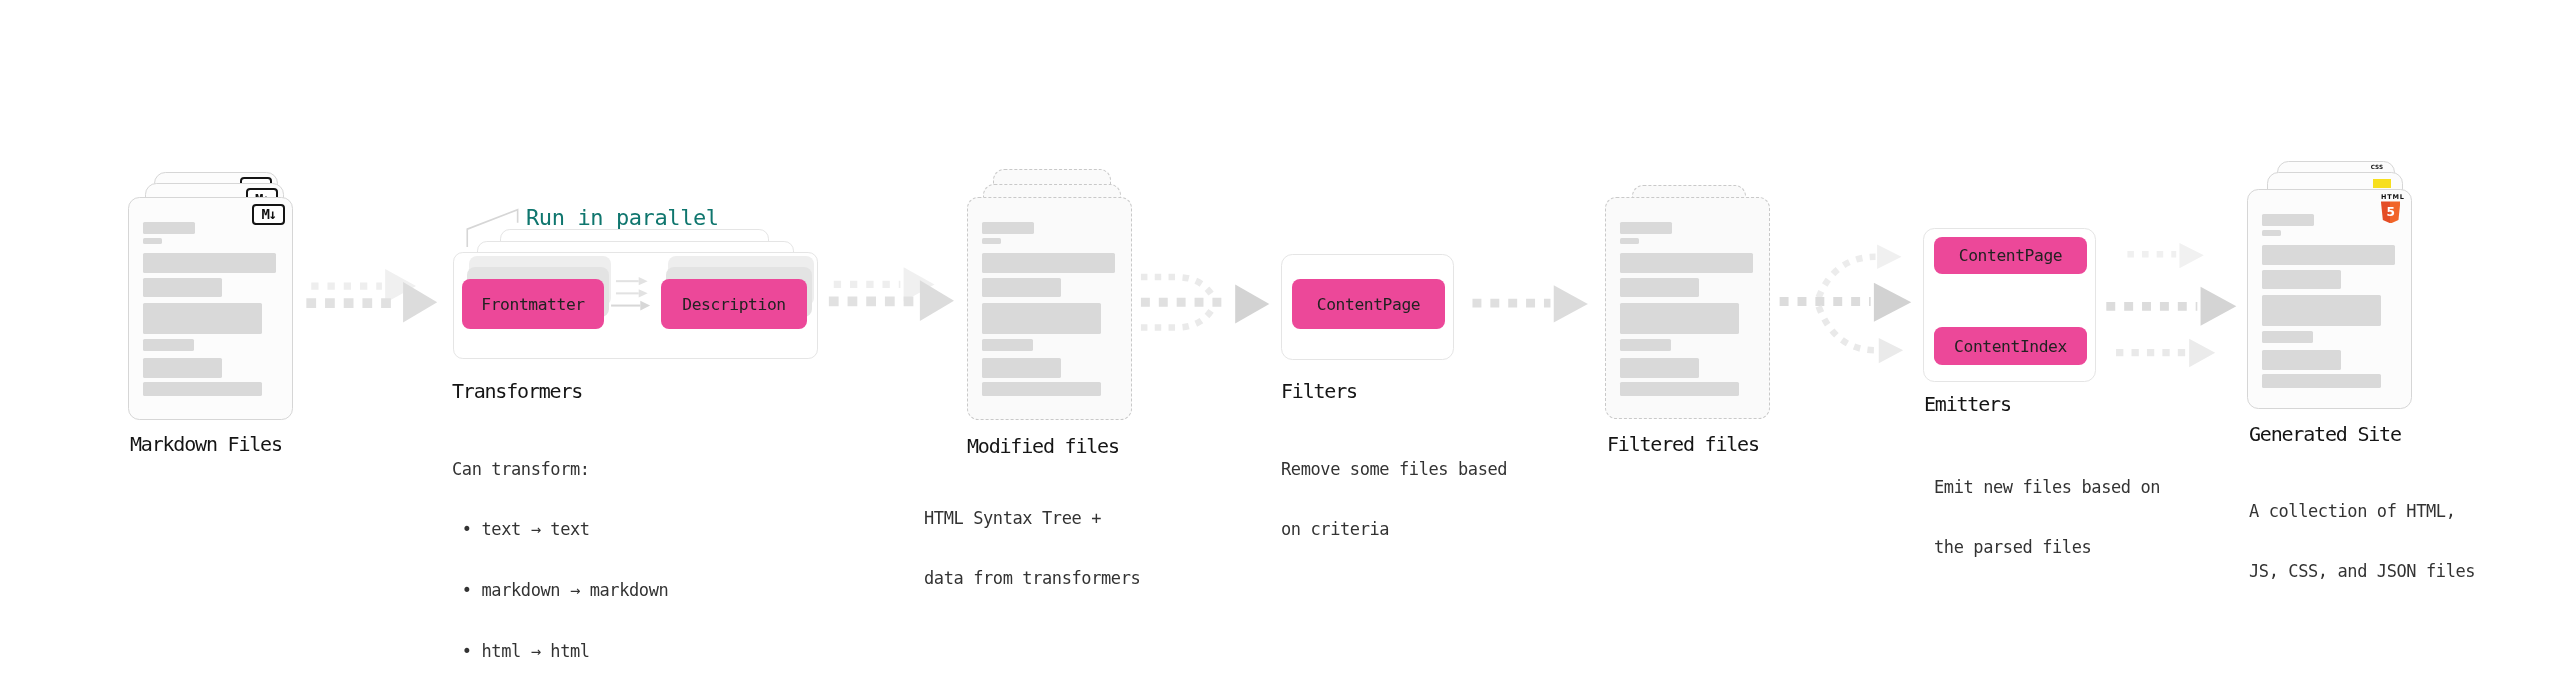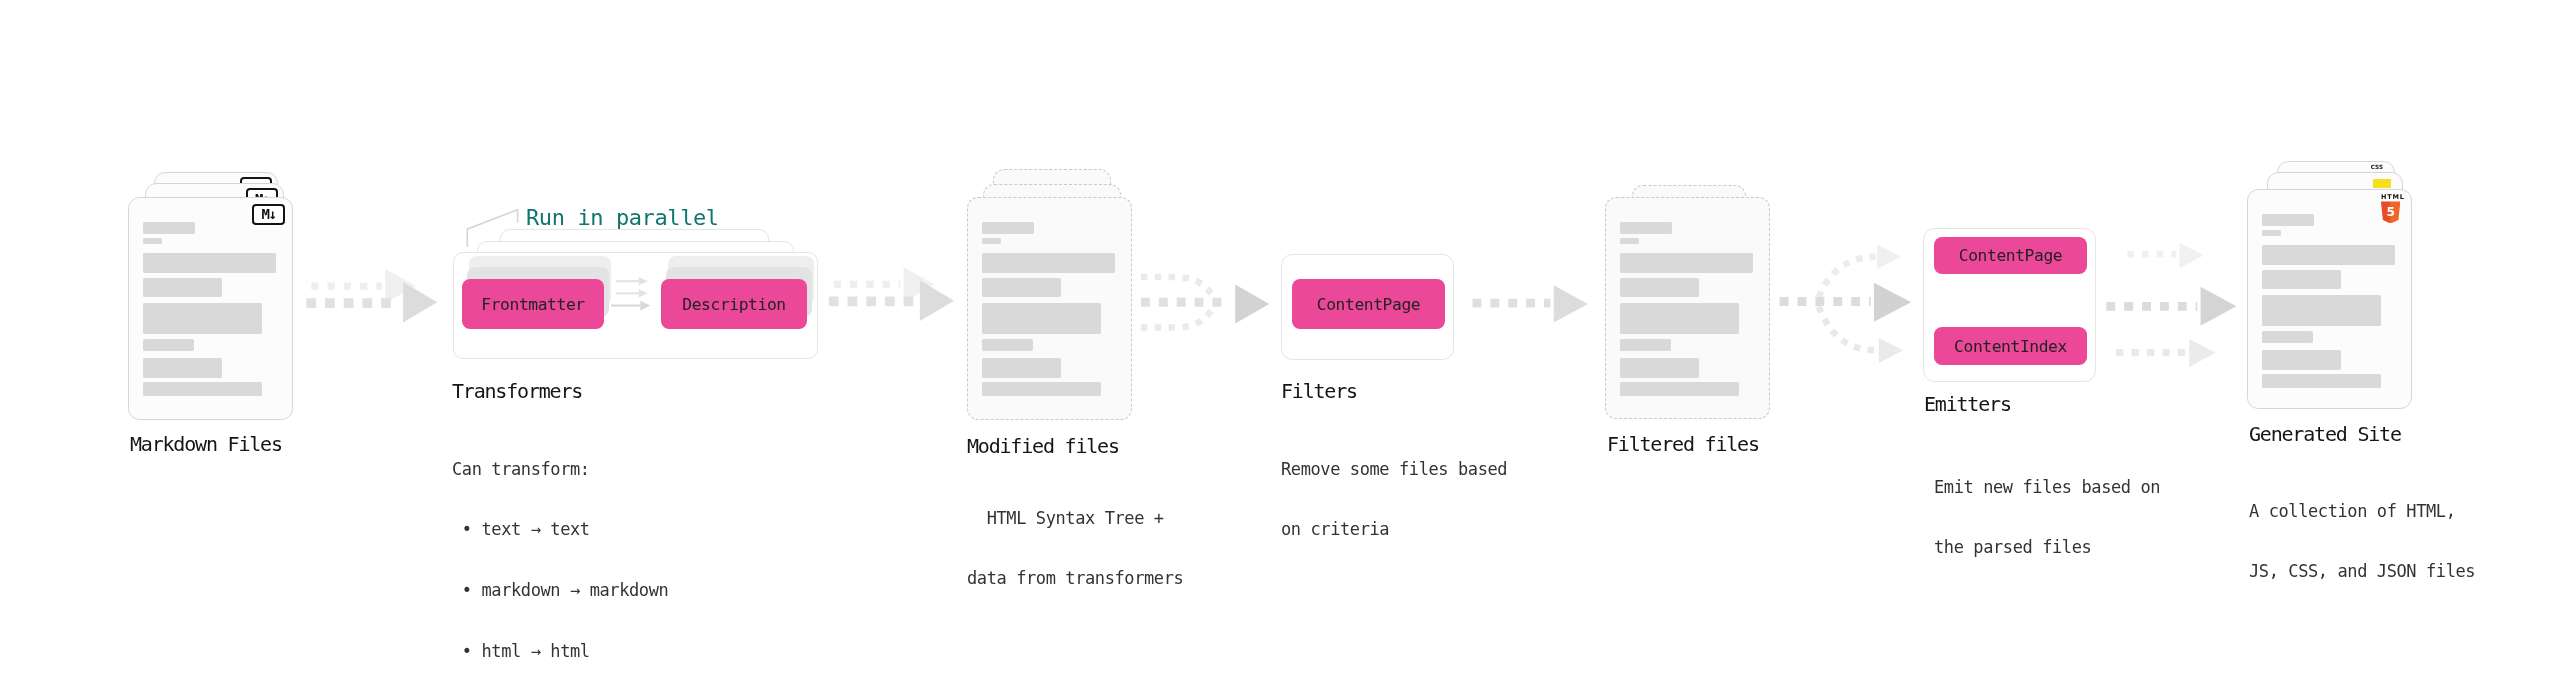--- a/index.html
+++ b/index.html
@@ -117,21 +117,21 @@
           <div class="b2"></div>
           <div class="b3"></div>
           <div class="b4"></div>
         <div class="b5"></div>
           <div class="b6"></div>
           <div class="b7"></div>
           <div class="b8"></div>
       </div>
     </div>
     <div class="h" style="left:967px;top:434px;">Modified files</div>
-    <div class="sub" style="left:967px;top:467px;text-align:center;">
+    <div class="sub" style="left:924px;top:467px;">
       <div>HTML Syntax Tree +</div>
       <div>data from transformers</div>
     </div>
   </div>
 
   <div>
     <div class="tbox" style="left:1281px;top:254px;width:173px;height:106px;border-radius:11.4px;"></div>
     <div class="pill" style="left:1292px;top:279px;width:153px;height:50px;">ContentPage</div>
     <div class="h" style="left:1281px;top:379px;">Filters</div>
     <div class="sub" style="left:1281px;top:418px;">

